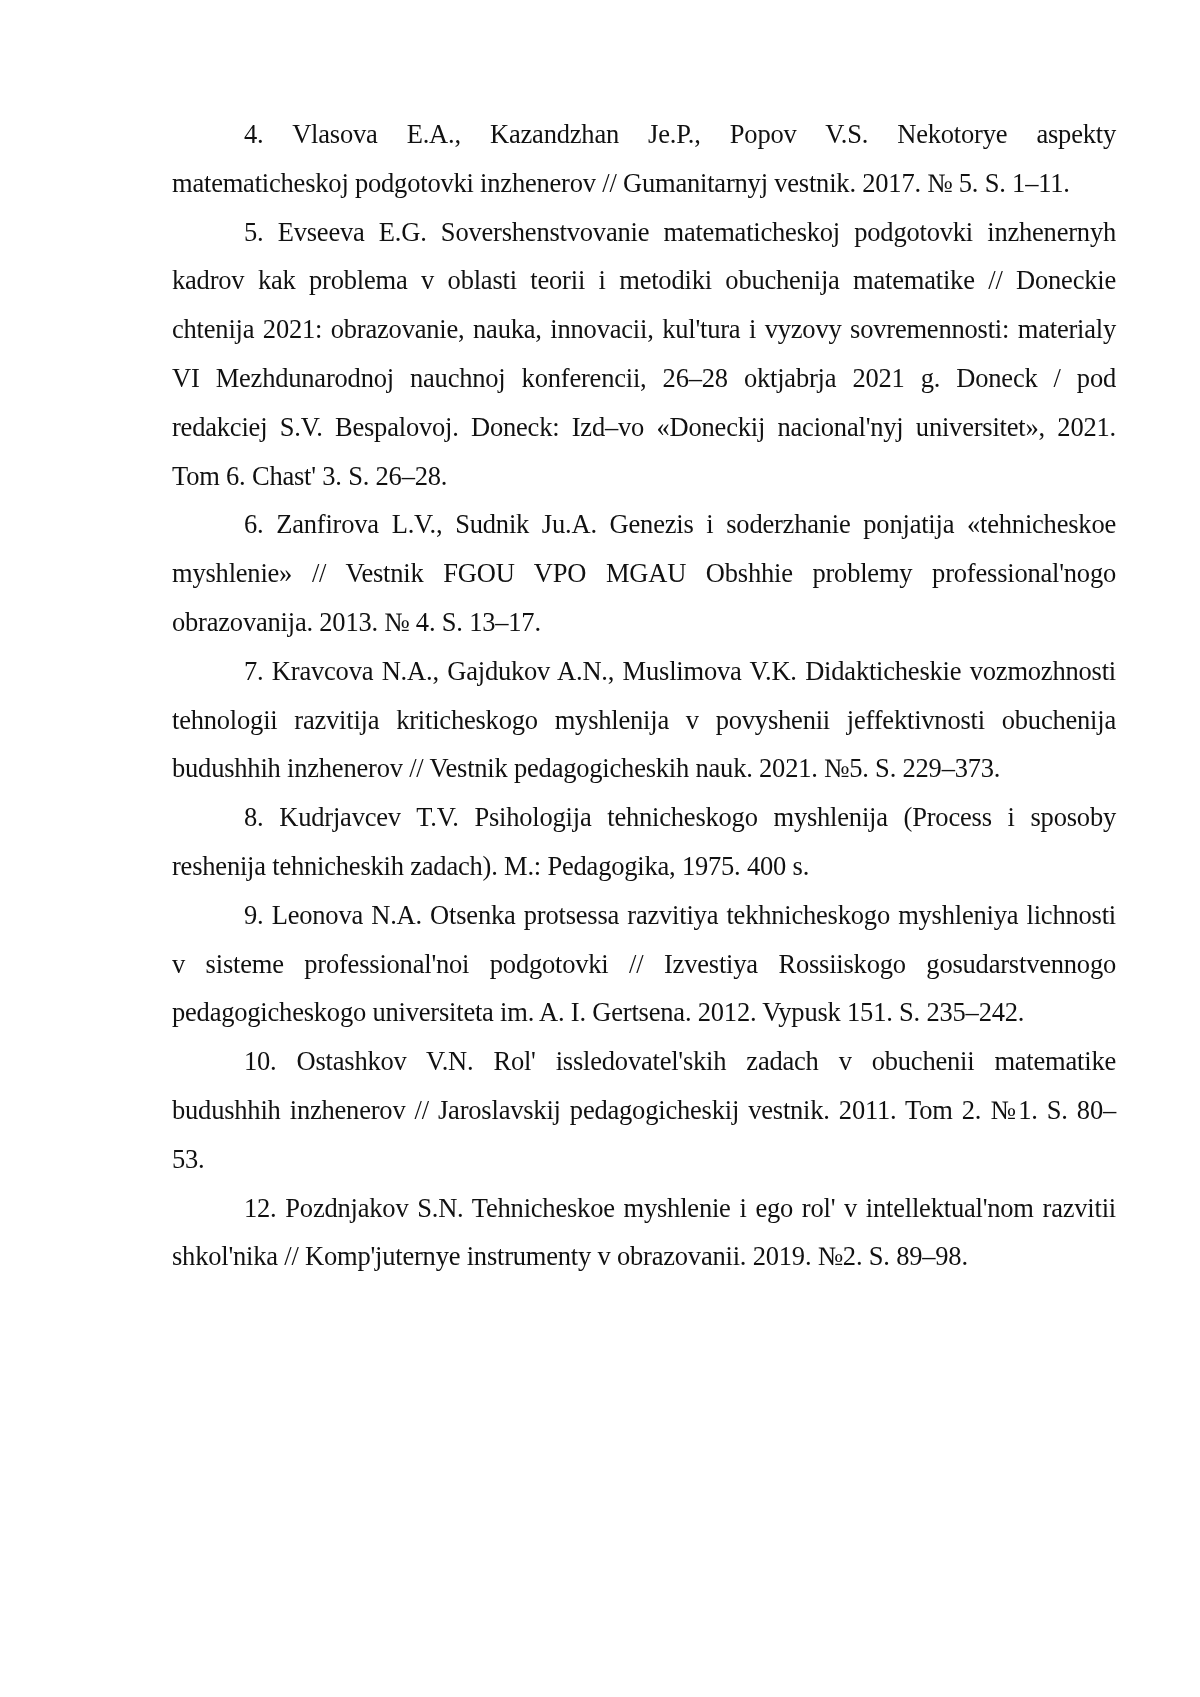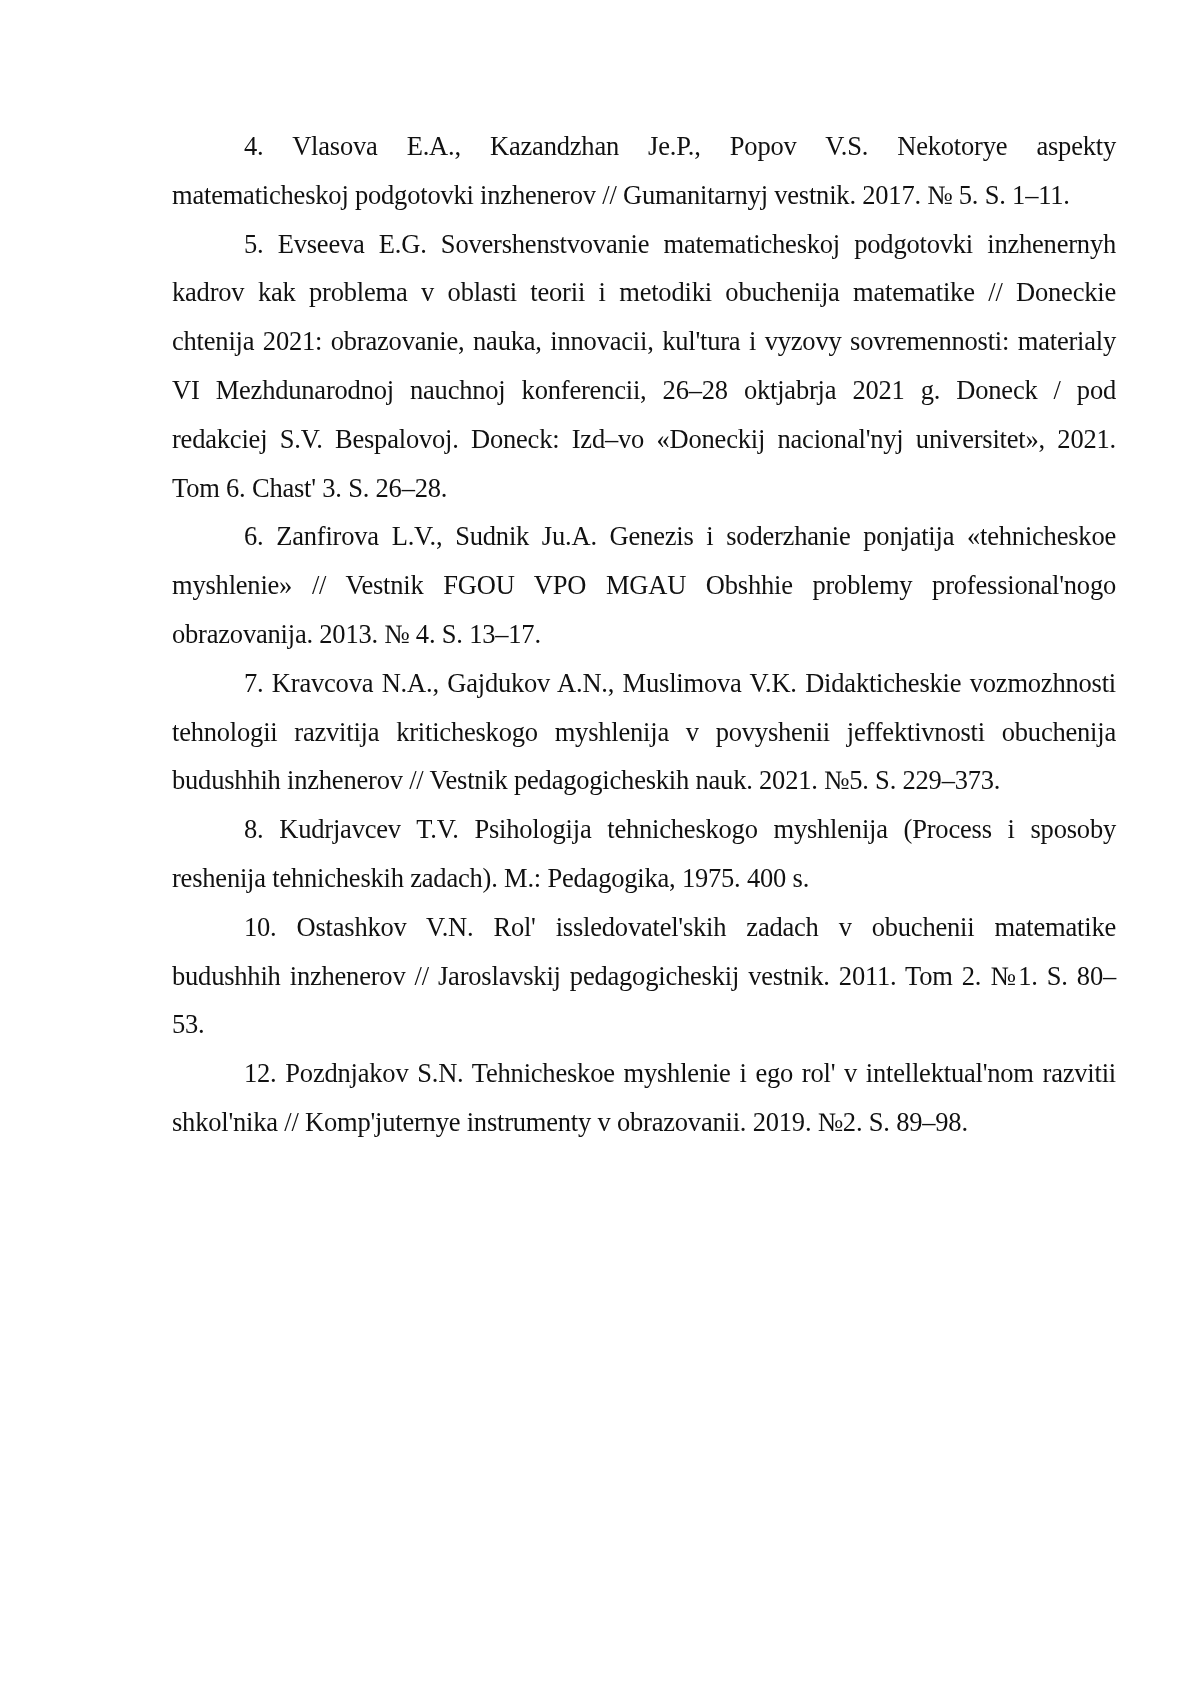--- a/index.html
+++ b/index.html
@@ -11,36 +11,37 @@
       width: 1200px;
       height: 1697px;
       position: relative;
       overflow: hidden;
       font-family: "Liberation Serif", "DejaVu Serif", serif;
       color: #111111;
     }
     .page {
       position: absolute;
       left: 172px;
-      top: 122px;
+      top: 110px;
       width: 944px;
     }
     .ref {
       margin: 0;
       font-size: 26.5px;
       line-height: 48.8px;
       text-align: justify;
       text-indent: 72px;
       letter-spacing: -0.2px;
     }
   </style>
 </head>
 <body>
 
 <div class="page">
   <p class="ref">4. Vlasova E.A., Kazandzhan Je.P., Popov V.S. Nekotorye aspekty matematicheskoj podgotovki inzhenerov // Gumanitarnyj vestnik. 2017. № 5. S. 1–11.</p>
   <p class="ref">5. Evseeva E.G. Sovershenstvovanie matematicheskoj podgotovki inzhenernyh kadrov kak problema v oblasti teorii i metodiki obuchenija matematike // Doneckie chtenija 2021: obrazovanie, nauka, innovacii, kul'tura i vyzovy sovremennosti: materialy VI Mezhdunarodnoj nauchnoj konferencii, 26–28 oktjabrja 2021 g. Doneck / pod redakciej S.V. Bespalovoj. Doneck: Izd–vo «Doneckij nacional'nyj universitet», 2021. Tom 6. Chast' 3. S. 26–28.</p>
   <p class="ref">6. Zanfirova L.V., Sudnik Ju.A. Genezis i soderzhanie ponjatija «tehnicheskoe myshlenie» // Vestnik FGOU VPO MGAU Obshhie problemy professional'nogo obrazovanija. 2013. № 4. S. 13–17.</p>
   <p class="ref">7. Kravcova N.A., Gajdukov A.N., Muslimova V.K. Didakticheskie vozmozhnosti tehnologii razvitija kriticheskogo myshlenija v povyshenii jeffektivnosti obuchenija budushhih inzhenerov // Vestnik pedagogicheskih nauk. 2021. №5. S. 229–373.</p>
   <p class="ref">8. Kudrjavcev T.V. Psihologija tehnicheskogo myshlenija (Process i sposoby reshenija tehnicheskih zadach). M.: Pedagogika, 1975. 400 s.</p>
+  <p class="ref">9. Leonova N.A. Otsenka protsessa razvitiya tekhnicheskogo myshleniya lichnosti v sisteme professional'noi podgotovki // Izvestiya Rossiiskogo gosudarstvennogo pedagogicheskogo universiteta im. A. I. Gertsena. 2012. Vypusk 151. S. 235–242.</p>
   <p class="ref">10. Ostashkov V.N. Rol' issledovatel'skih zadach v obuchenii matematike budushhih inzhenerov // Jaroslavskij pedagogicheskij vestnik. 2011. Tom 2.  №1. S. 80–53.</p>
   <p class="ref">12. Pozdnjakov S.N. Tehnicheskoe myshlenie i ego rol' v intellektual'nom razvitii shkol'nika // Komp'juternye instrumenty v obrazovanii. 2019. №2. S. 89–98.</p>
 </div>
 
 </body></html>

